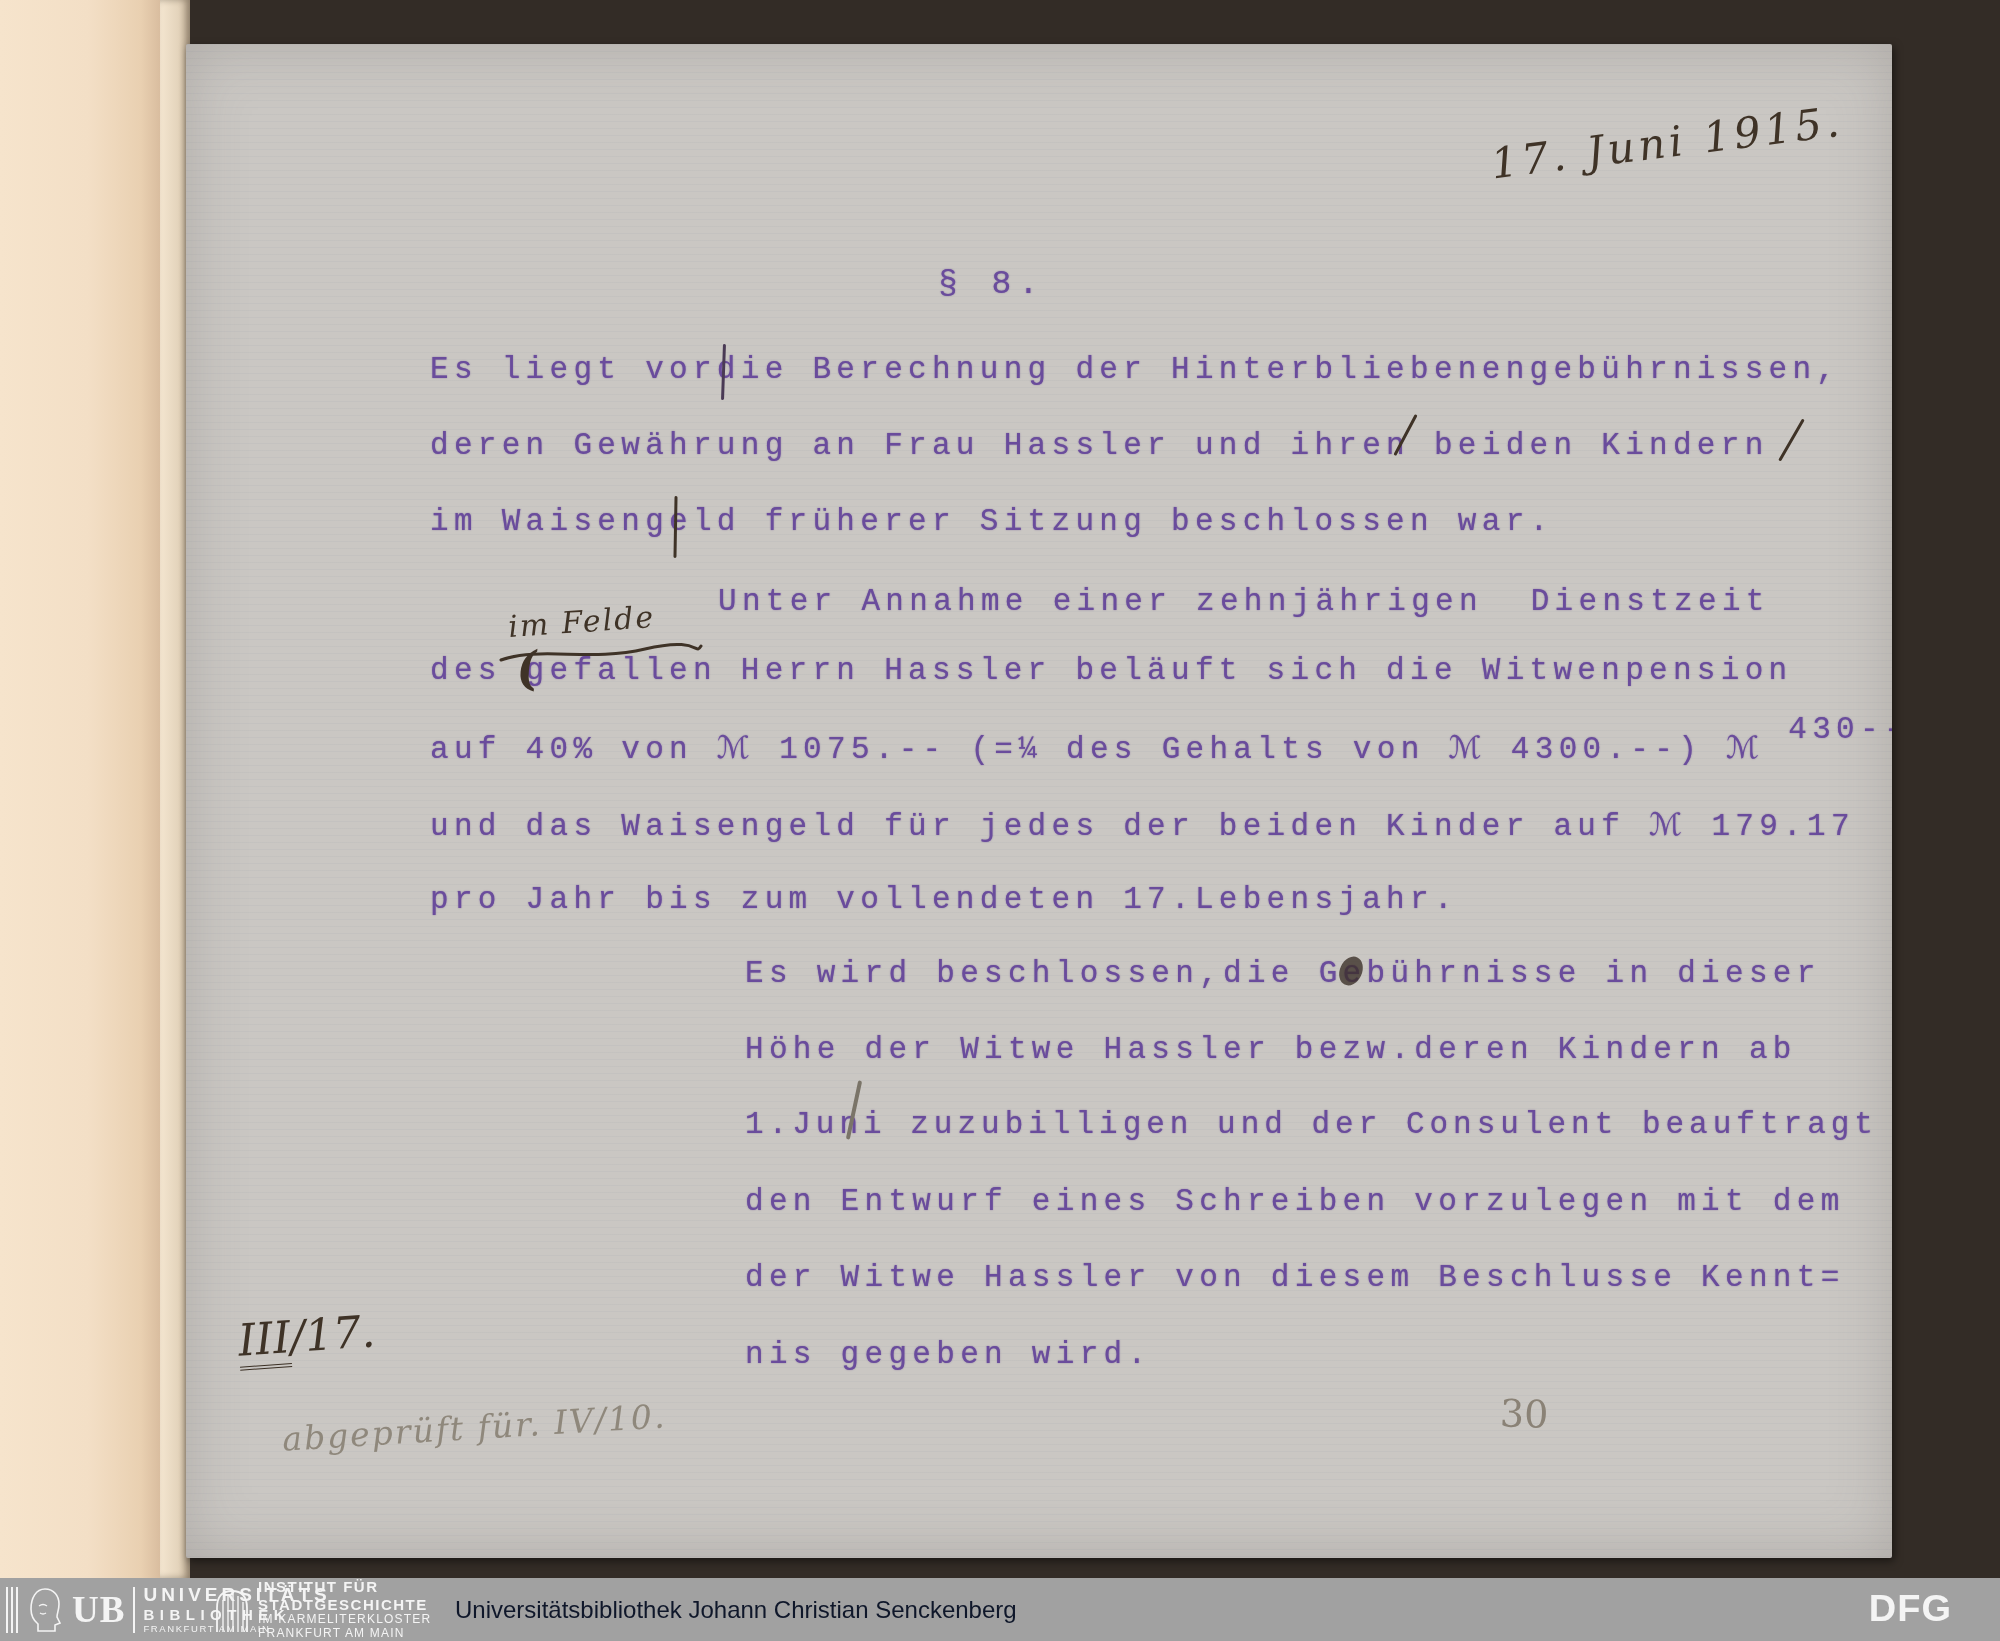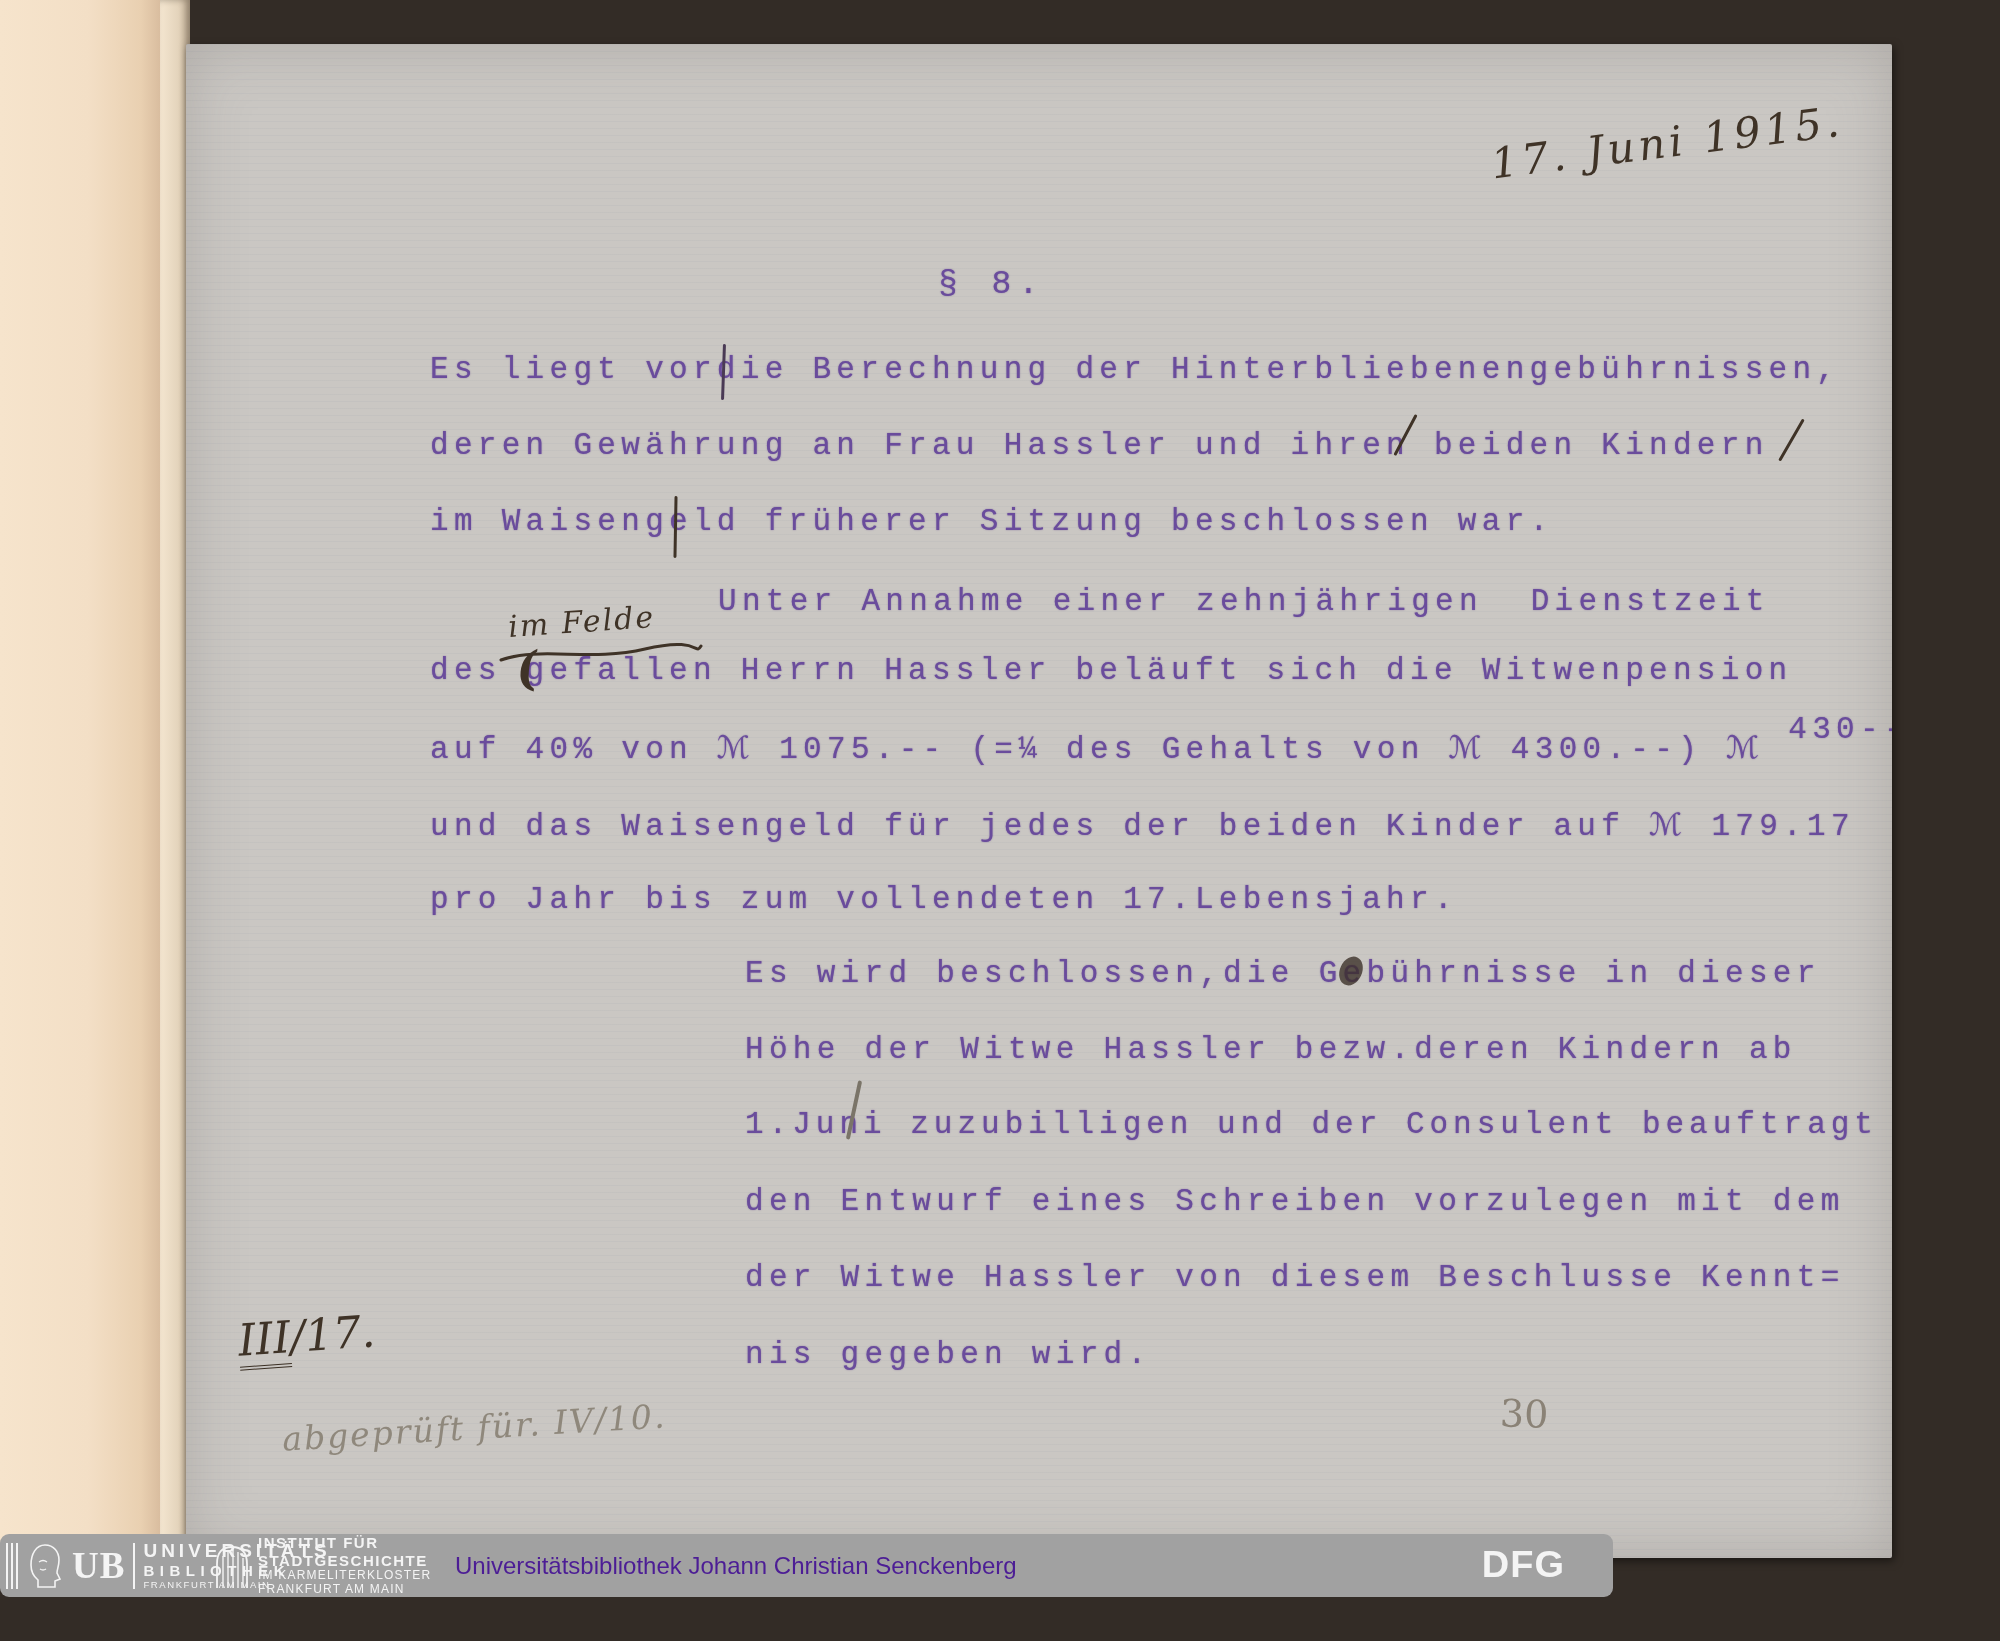--- a/index.html
+++ b/index.html
@@ -40,38 +40,38 @@
   
   .mark{position:absolute;background:#3f3327;border-radius:2px;}
   .m1{left:536px;top:300px;width:3px;height:56px;background:#4a3a55;transform:rotate(2deg);}
   .m2{left:488px;top:452px;width:3px;height:62px;transform:rotate(1deg);}
   .m3{left:1218px;top:368px;width:3px;height:46px;transform:rotate(28deg);}
   .m4{left:1604px;top:372px;width:3px;height:48px;transform:rotate(30deg);}
   .m5{left:666px;top:1036px;width:4px;height:60px;background:#7a7468;transform:rotate(12deg);}
   .m6{left:1154px;top:912px;width:22px;height:30px;border-radius:50%;
       background:rgba(58,46,38,.78);transform:rotate(25deg);}
   
-  .footer{position:absolute;left:0;top:1534px;width:1613px;height:63px;background:#a1a1a1;
-    color:#f4f4f4;border-radius:9px;}
+  .footer{position:absolute;left:0;top:1578px;width:2000px;height:63px;background:#a1a1a1;
+    color:#f4f4f4;}
   .fgroup{position:absolute;top:0;height:63px;display:flex;align-items:center;gap:8px;}
   .ub-group{left:6px;}
   .inst-group{left:214px;}
   .stripes{display:flex;gap:3px;height:46px;align-items:stretch;}
   .stripes i{display:block;width:2px;background:#f4f4f4;}
   .ub-letters{font-family:"Liberation Serif","DejaVu Serif",serif;font-weight:bold;
     font-size:37px;letter-spacing:1px;}
   .vbar{width:2px;height:46px;background:#f4f4f4;}
   .logo-col{display:flex;flex-direction:column;justify-content:center;line-height:1.15;}
   .lt-big{font-size:19px;letter-spacing:4px;font-weight:bold;}
   .lt-big2{font-size:15px;letter-spacing:5.5px;font-weight:bold;}
   .lt-sm{font-size:9.5px;letter-spacing:1.6px;}
   .inst-b{font-size:15px;letter-spacing:1.5px;font-weight:bold;}
   .inst-s{font-size:12px;letter-spacing:1.2px;}
   .lib-name{position:absolute;left:455px;top:0;height:63px;display:flex;align-items:center;
-    font-size:24px;color:#4c1d95;}
+    font-size:24px;color:#0f172a;}
   .dfg{position:absolute;right:48px;top:0;height:63px;display:flex;align-items:center;
     font-size:38px;font-weight:800;letter-spacing:1px;transform:scaleY(.95);}
 </style>
 </head>
 <body>
 
 <div class="scene">
 
   <div class="book-edge"></div>
   <div class="book-sliver"></div>

